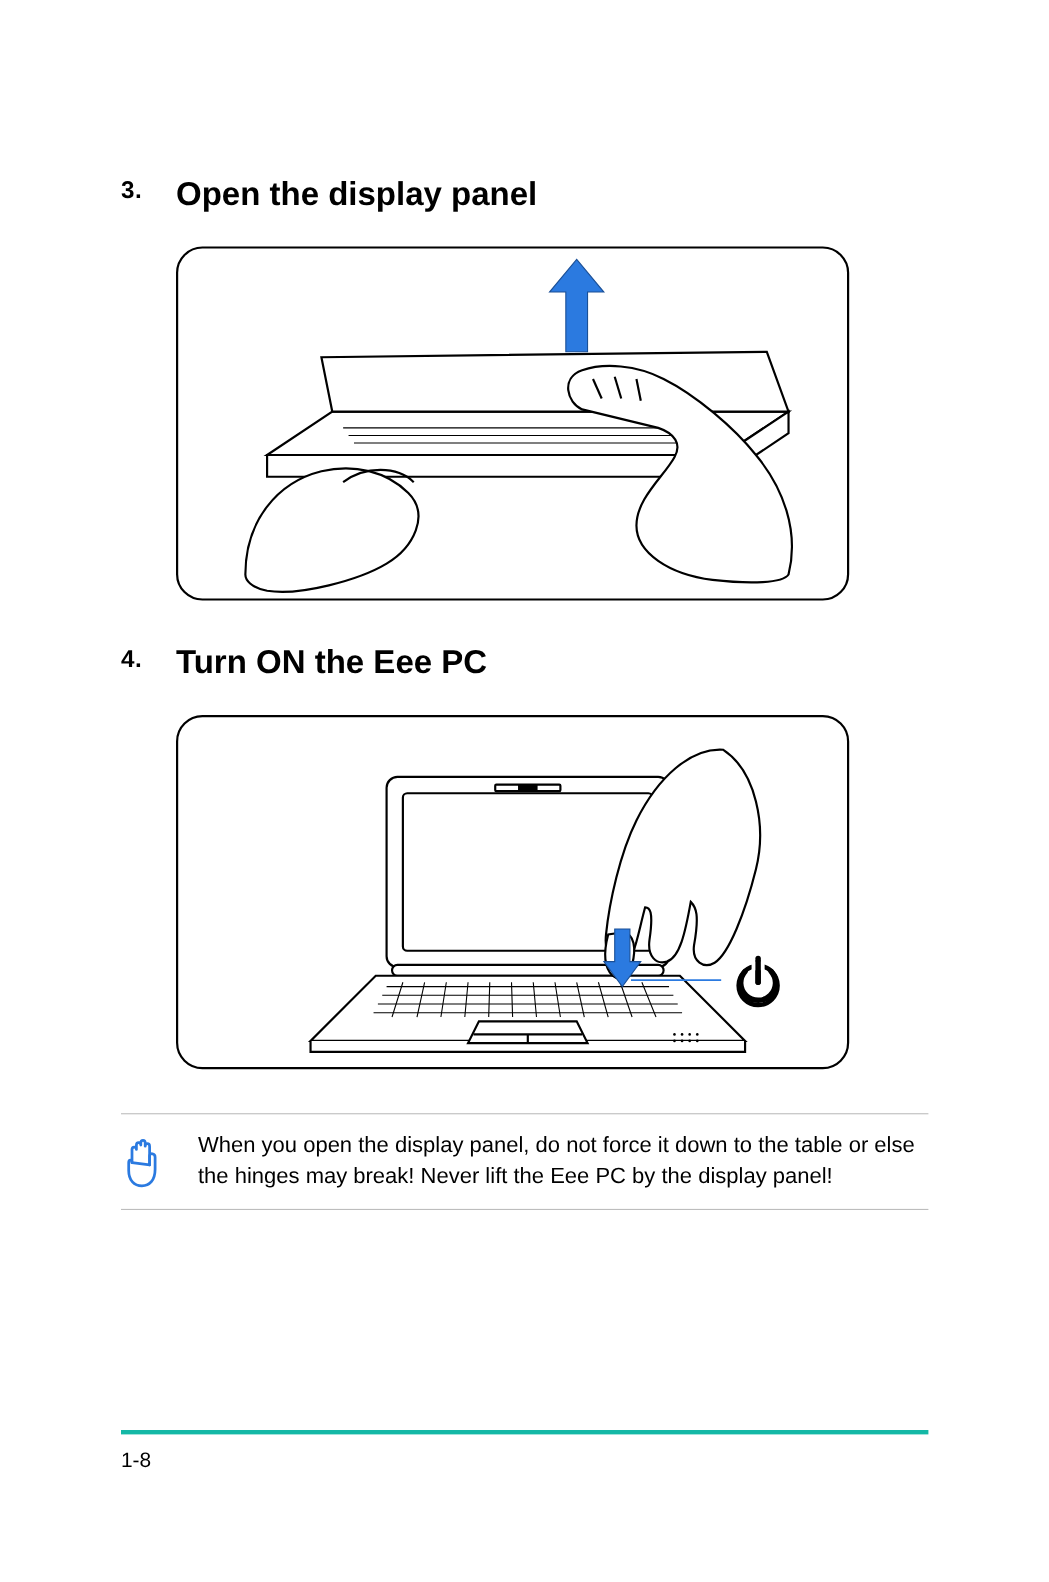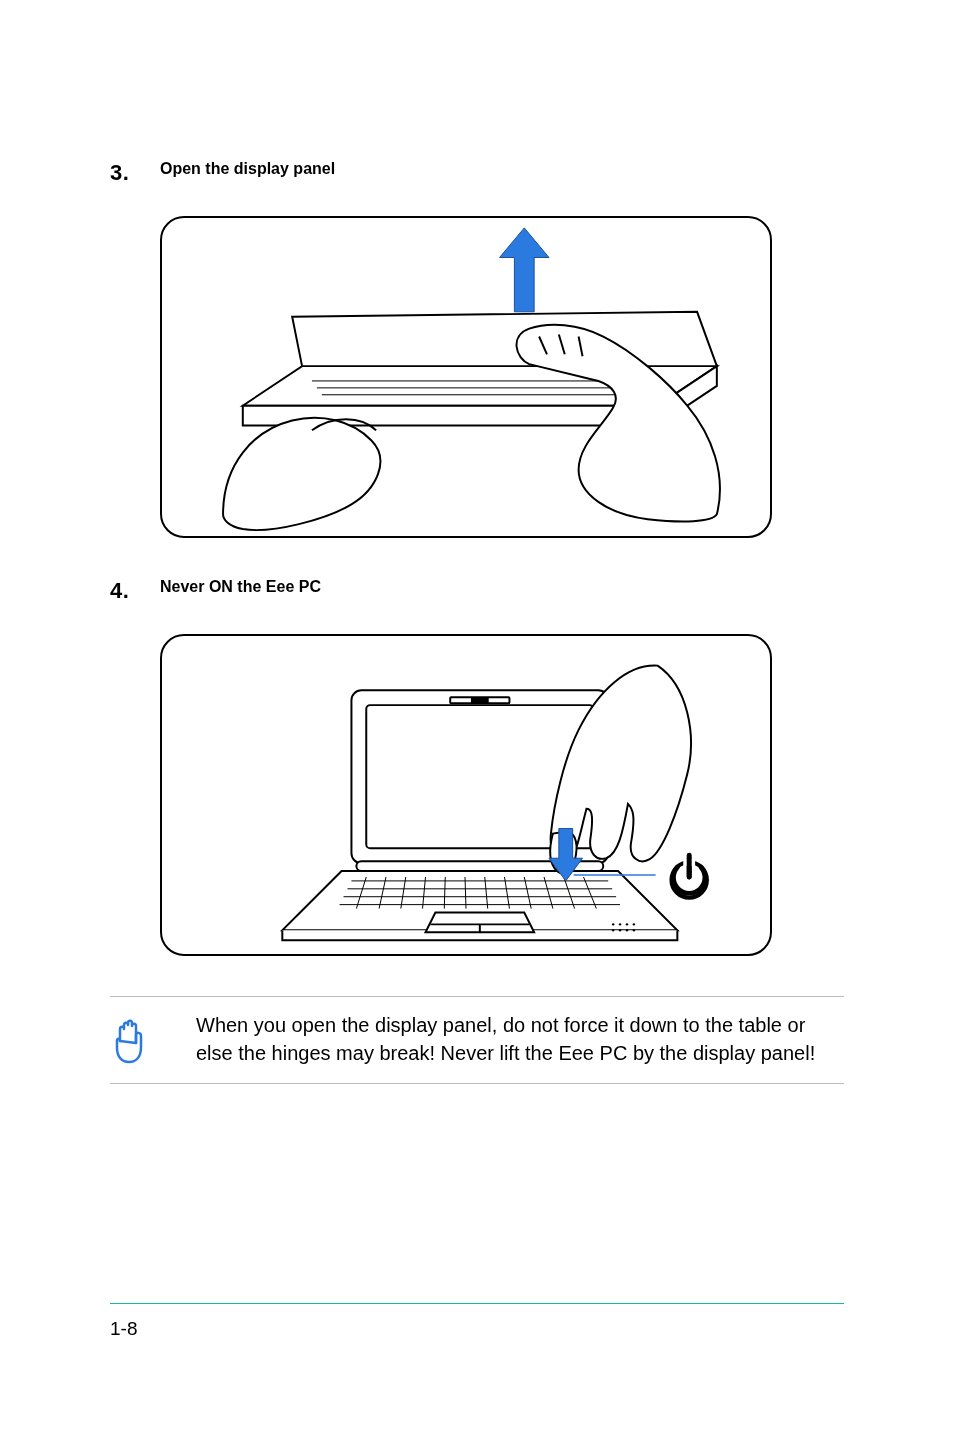--- a/index.html
+++ b/index.html
@@ -1,27 +1,27 @@
 <!DOCTYPE html>
 <html><head>
 <meta charset="utf-8">
 <style>
   * { box-sizing: border-box; margin: 0; padding: 0; }
   html, body { width: 954px; height: 1438px; background: #fff; font-family: "Segoe UI", "Helvetica Neue", Arial, sans-serif; color: #000; }
   .page { position: relative; width: 954px; height: 1438px; padding: 160px 110px 0 110px; }
   .step { display: flex; margin-bottom: 30px; }
   .step-num { font-weight: 700; font-size: 22px; width: 50px; text-align: left; letter-spacing: 0.5px; }
-  .step-title { font-weight: 700; font-size: 16px; }
+  .step-title { font-weight: 700; font-size: 30px; }
   .figure { margin: 0 0 40px 50px; }
   .figure-frame { border: 2px solid #000; border-radius: 24px; width: 612px; height: 322px; display: flex; align-items: center; justify-content: center; background: #fff; }
   .figure-frame svg { width: 100%; height: 100%; }
-  .note-block { display: flex; gap: 44px; border-top: 1px solid #bdbdbd; border-bottom: 1px solid #bdbdbd; padding: 14px 0 16px 0; margin-top: 22px; }
+  .note-block { display: flex; gap: 28px; border-top: 1px solid #bdbdbd; border-bottom: 1px solid #bdbdbd; padding: 14px 0 16px 0; margin-top: 22px; }
   .note-icon { width: 42px; min-width: 42px; display:flex; align-items:flex-start; justify-content:center; padding-top:4px;}
   .note-text { font-size: 20px; line-height: 1.4; }
-  .footer { position: absolute; bottom: 98px; left: 110px; right: 110px; border-top: 1px solid #14b8a6; padding-top: 14px; display: flex; justify-content: space-between; font-size: 19px; }
+  .footer { position: absolute; bottom: 98px; left: 110px; right: 110px; border-top: 4px solid #14b8a6; padding-top: 14px; display: flex; justify-content: space-between; font-size: 19px; }
   .power-icon-svg { stroke:#000; stroke-width:4; fill:none; }
 </style>
 </head>
 <body>
 
 <div class="page">
 
   <div class="step">
     <div class="step-num">3.</div>
     <div class="step-title">Open the display panel</div>
@@ -69,21 +69,21 @@
 
         <g fill="#2b7ae0" stroke="#1a4f96" stroke-width="1">
           <path d="M355 95 L355 40 L340 40 L365 10 L390 40 L375 40 L375 95 Z"></path>
         </g>
       </svg>
     </div>
   </div>
 
   <div class="step">
     <div class="step-num">4.</div>
-    <div class="step-title">Never ON the Eee PC</div>
+    <div class="step-title">Turn ON the Eee PC</div>
   </div>
 
   <div class="figure">
     <div class="figure-frame">
       <svg viewBox="0 0 612 322">
 
         <g stroke="#000" stroke-width="2" fill="#fff">
           <rect x="190" y="55" width="260" height="175" rx="10"></rect>
           <rect x="205" y="70" width="230" height="145" rx="4" fill="#fff"></rect>
 

